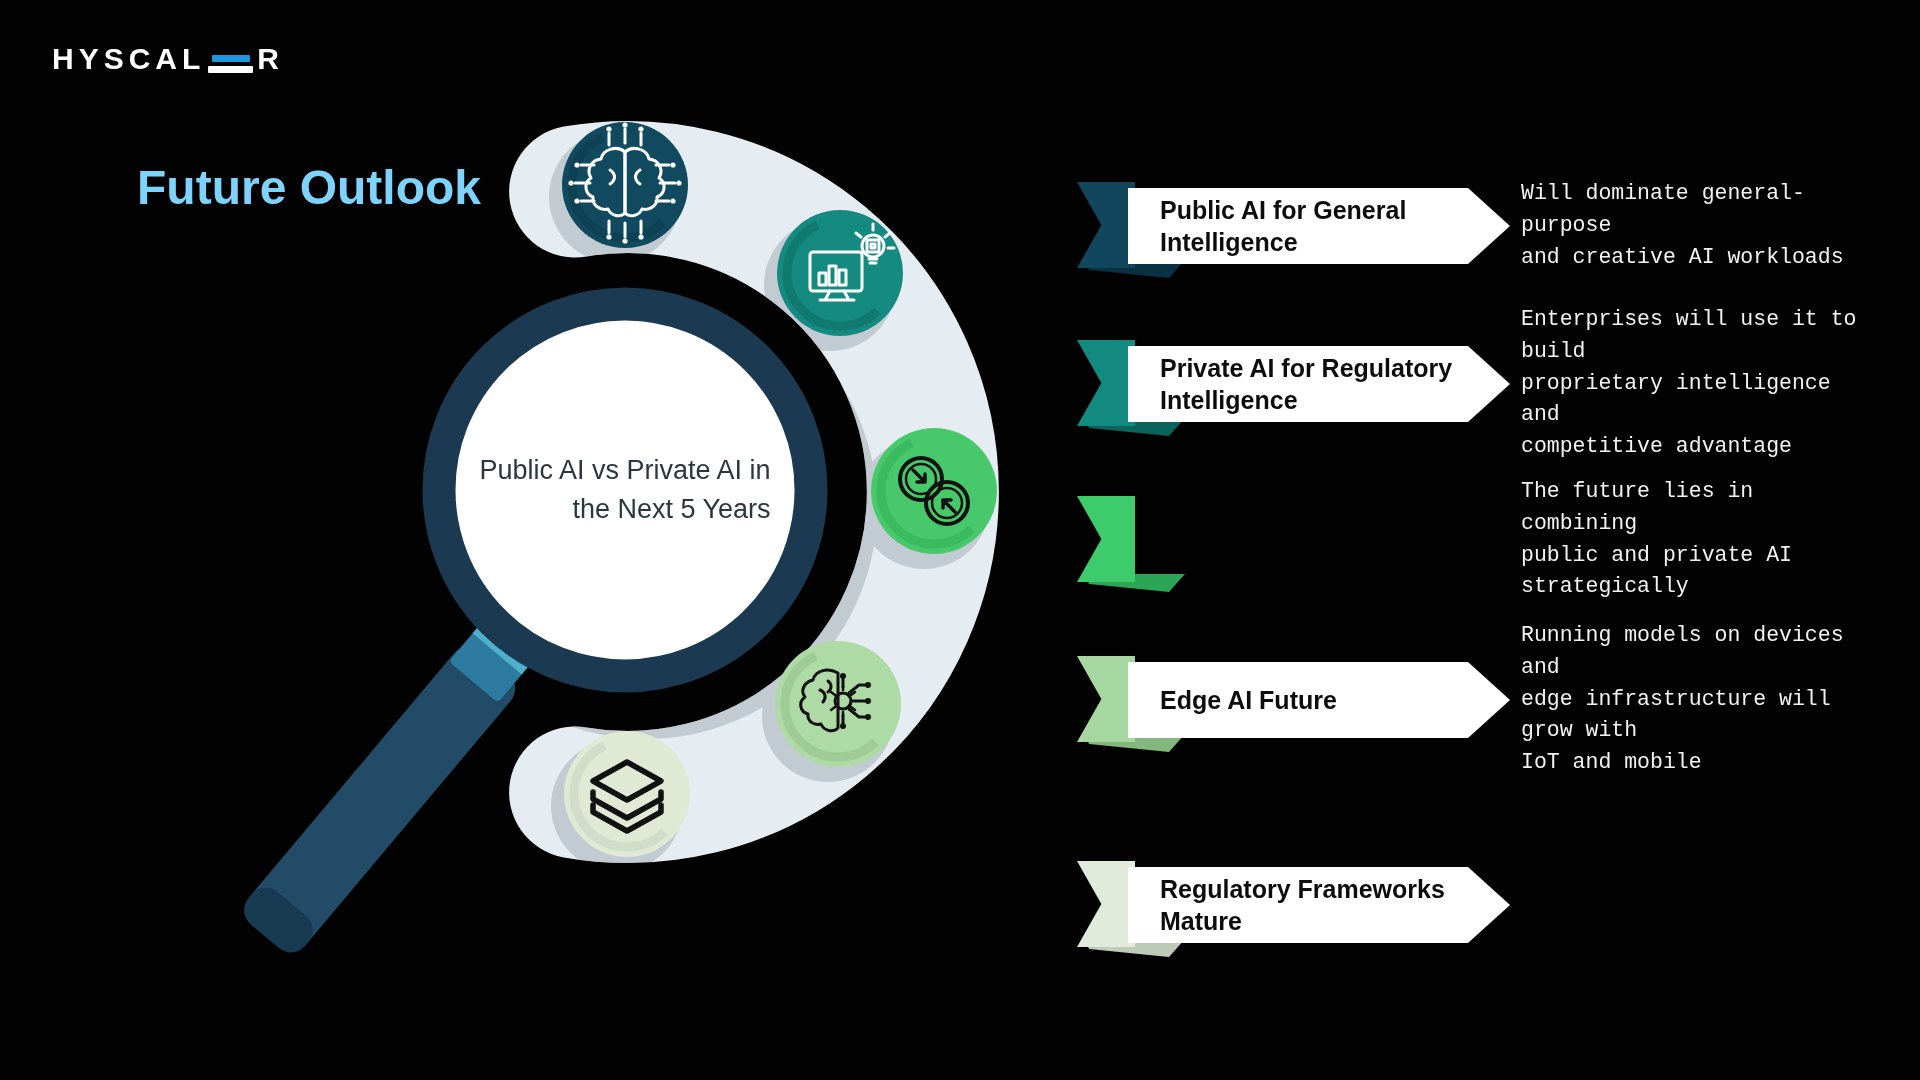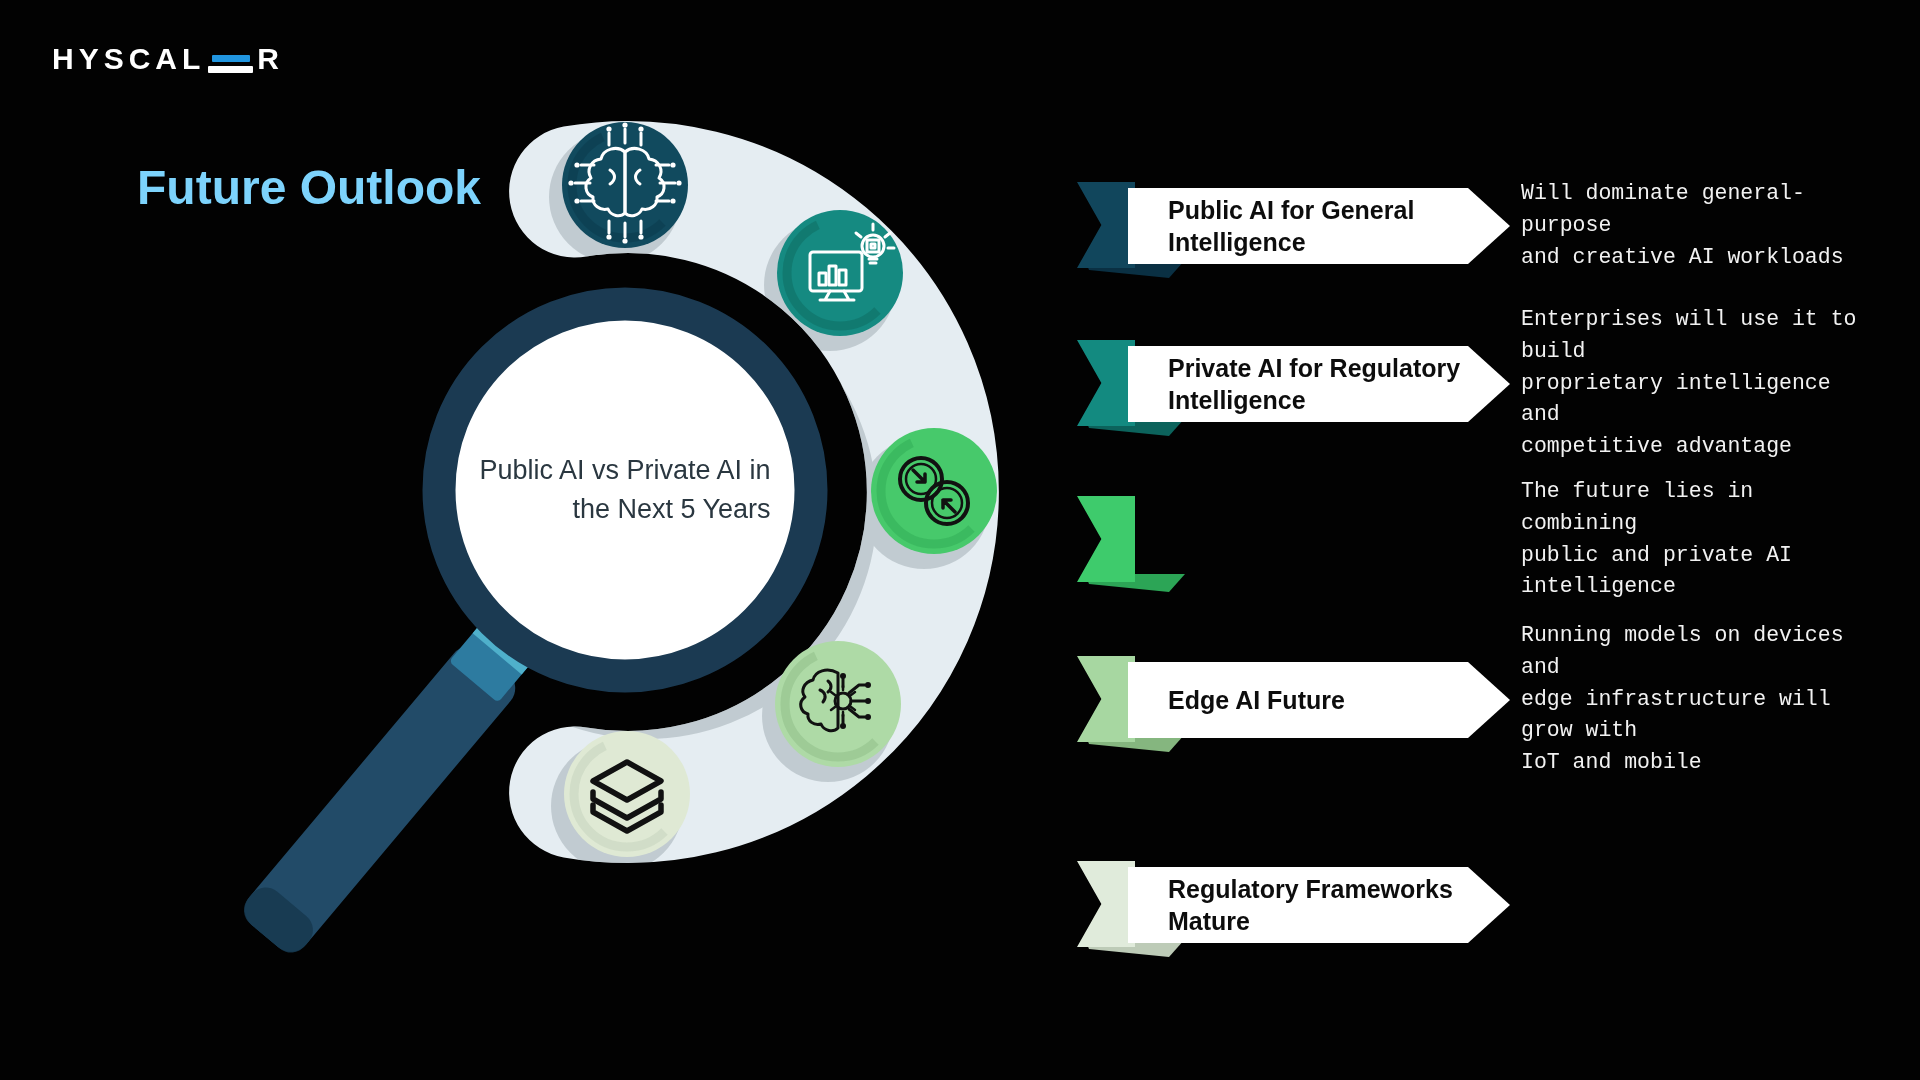--- a/index.html
+++ b/index.html
@@ -23,21 +23,21 @@
       display:flex;align-items:center;justify-content:center;text-align:right;
       font-size:27px;line-height:1.45;color:#2a3740;white-space:pre-line;}
 
   
   .row{position:absolute;left:1077px;width:790px;height:96px;}
   .flag{position:absolute;left:0;top:4px;width:58px;height:86px;z-index:2;
         clip-path:polygon(0 0,100% 0,100% 100%,0 100%,42% 50%);}
   .fold{position:absolute;left:8px;top:82px;width:100px;height:18px;z-index:1;
         clip-path:polygon(0 0,100% 0,84% 100%,4% 55%);}
   .banner{position:absolute;left:51px;top:10px;width:382px;height:76px;background:#fff;z-index:3;
-        display:flex;align-items:center;padding-left:40px;box-sizing:border-box;
+        display:flex;align-items:center;padding-left:32px;box-sizing:border-box;
         clip-path:polygon(0 0,calc(100% - 42px) 0,100% 50%,calc(100% - 42px) 100%,0 100%);}
   .banner .label{font-size:25px;font-weight:700;color:#0d0d0d;line-height:1.3;white-space:pre-line;}
   .desc{position:absolute;left:444px;top:50%;transform:translateY(-50%);width:340px;
         font-size:21.5px;line-height:1.48;color:#f2f2f2;white-space:pre-line;font-family:Liberation Mono, monospace;}
 </style>
 </head>
 <body>
 
 <div class="stage">
 
@@ -181,21 +181,21 @@
     </div>
     <div class="desc">Enterprises will use it to build
 proprietary intelligence and
 competitive advantage</div>
   </div>
 
   <div class="row" style="top:492px">
     <div class="fold" style="background: rgb(44, 165, 86);"></div>
     <div class="flag" style="background: rgb(62, 203, 108);"></div>
     <div class="desc">The future lies in combining
-public and private AI intelligence</div>
+public and private AI strategically</div>
   </div>
 
   <div class="row" style="top:652px">
     <div class="fold" style="background: rgb(133, 182, 127);"></div>
     <div class="flag" style="background: rgb(167, 215, 161);"></div>
     <div class="banner">
       <span class="label">Edge AI Future</span>
     </div>
     <div class="desc">Running models on devices and
 edge infrastructure will grow with

